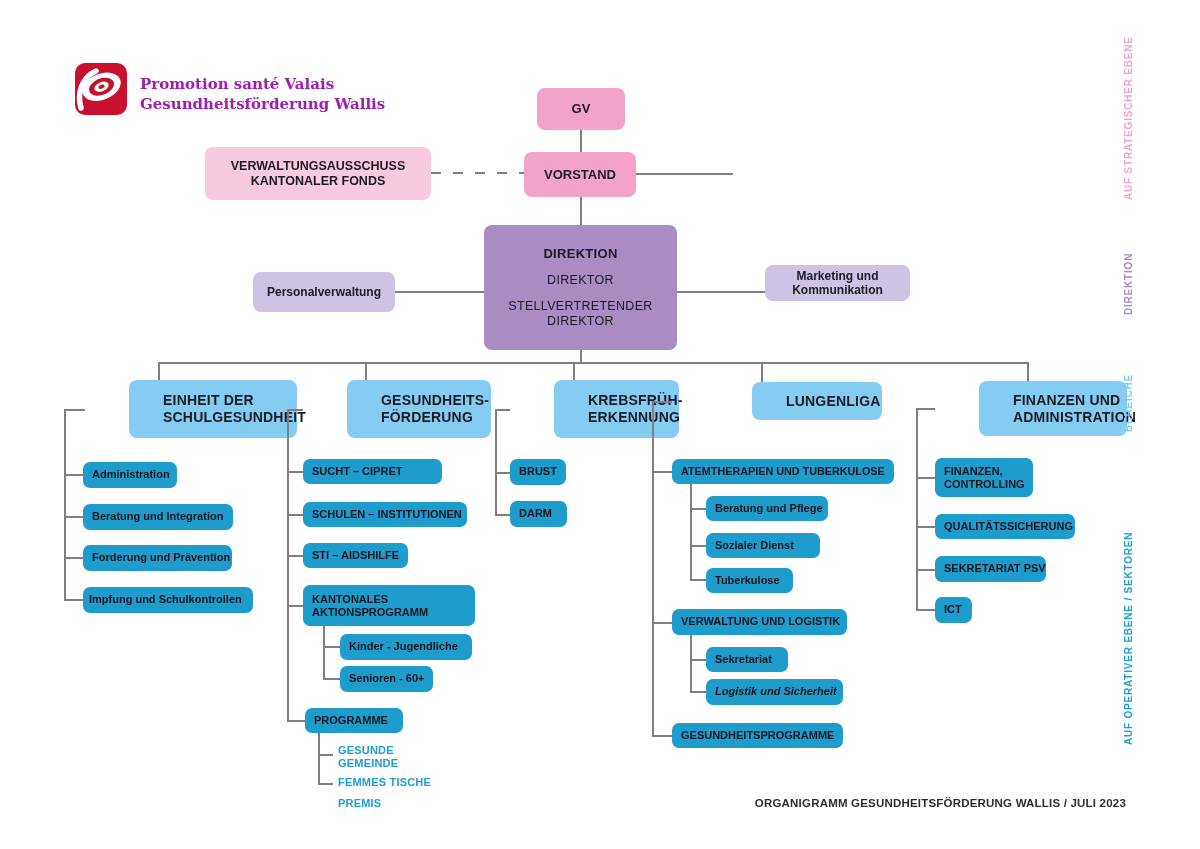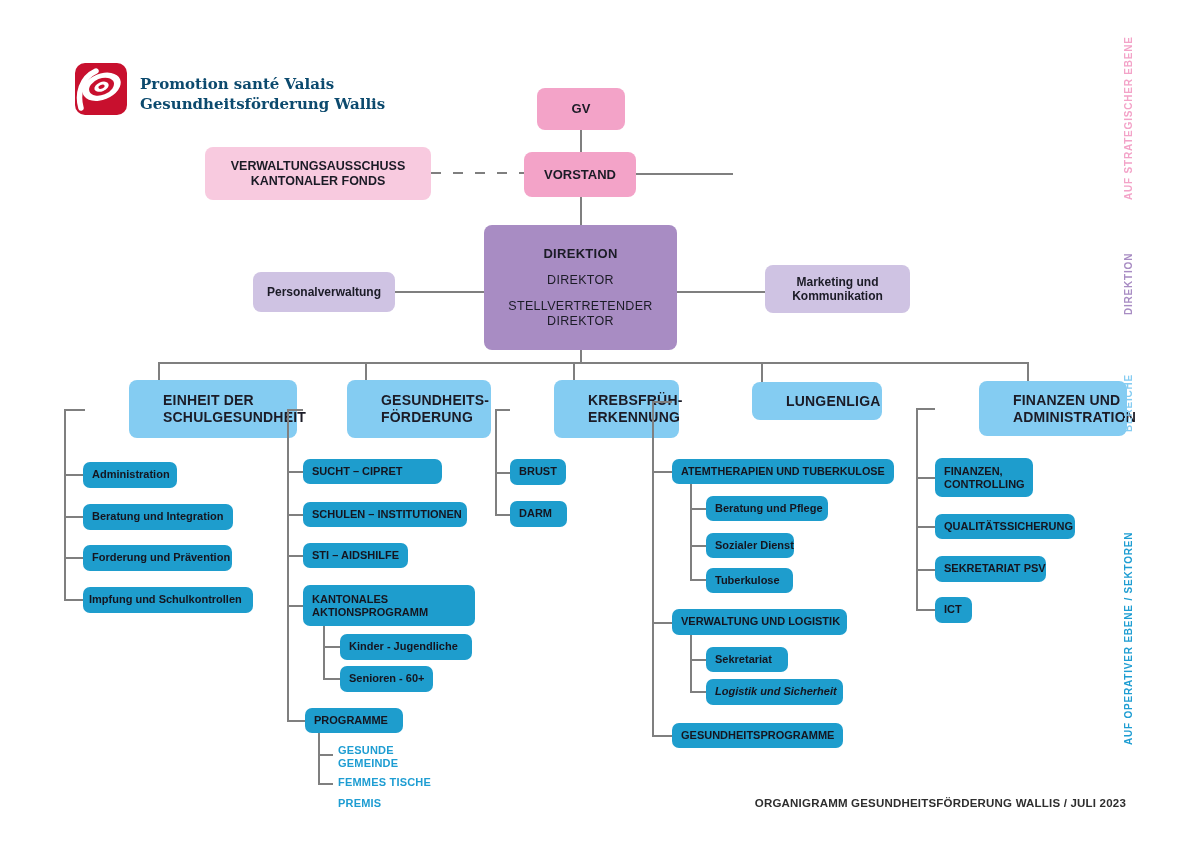--- a/index.html
+++ b/index.html
@@ -33,21 +33,21 @@
   .vtext{position:absolute;font-weight:bold;font-size:10px;letter-spacing:.8px;
         white-space:nowrap;transform:rotate(-90deg);transform-origin:left top;}
   .vt-pink{color:#F3A3C8;} .vt-purple{color:#A88CC3;}
   .vt-lblue{color:#84CCF2;} .vt-cyan{color:#1E9DD2;}
 
   .cyan-item{position:absolute;color:#1E9DD2;font-weight:bold;font-size:11px;
         line-height:1.2;letter-spacing:.2px;}
 
   .logo-text{position:absolute;left:140px;top:74px;
         font-family:"DejaVu Serif",serif;font-weight:bold;font-size:15px;
-        color:#0c4a6e;line-height:1.35;}
+        color:#a21caf;line-height:1.35;}
   .footer{position:absolute;right:74px;top:797px;font-weight:bold;font-size:11.5px;
         color:#2e2e2e;letter-spacing:.2px;}
 </style>
 </head>
 <body>
 
 <div id="stage">
 
   <svg style="position:absolute;left:75px;top:63px;" width="52" height="52" viewBox="0 0 52 52">
     <rect width="52" height="52" rx="10" fill="#C8102E"></rect>
@@ -69,21 +69,21 @@
   <div class="box pink-light" style="left:205px;top:147px;width:226px;height:53px;">VERWALTUNGSAUSSCHUSS KANTONALER FONDS</div>
 
   <div class="box purple" style="left:484px;top:225px;width:193px;height:125px;">
     <div class="direktion-inner">
       <div class="t">DIREKTION</div>
       <div class="r">DIREKTOR</div>
       <div class="r">STELLVERTRETENDER DIREKTOR</div>
     </div>
   </div>
   <div class="box lavender" style="left:253px;top:272px;width:142px;height:40px;">Personalverwaltung</div>
-  <div class="box lavender" style="left:765px;top:265px;width:145px;height:48px;">Marketing und Kommunikation</div>
+  <div class="box lavender" style="left:765px;top:265px;width:145px;height:36px;">Marketing und Kommunikation</div>
 
   <div class="line vline" style="left:580px;top:130px;height:22px;"></div>
   <div class="dashline" style="left:431px;top:172px;width:93px;"></div>
   <div class="line hline" style="left:636px;top:173px;width:97px;"></div>
   <div class="line vline" style="left:580px;top:197px;height:28px;"></div>
   <div class="line hline" style="left:395px;top:291px;width:89px;"></div>
   <div class="line hline" style="left:677px;top:291px;width:88px;"></div>
   <div class="line vline" style="left:580px;top:350px;height:12px;"></div>
   <div class="line hline" style="left:158px;top:362px;width:869px;"></div>
   <div class="line vline" style="left:158px;top:362px;height:18px;"></div>
@@ -142,21 +142,21 @@
   <div class="line hline" style="left:652px;top:401px;width:20px;"></div>
   <div class="line hline" style="left:652px;top:471px;width:20px;"></div>
   <div class="line hline" style="left:652px;top:622px;width:20px;"></div>
   <div class="line hline" style="left:652px;top:735px;width:20px;"></div>
   <div class="box teal" style="left:672px;top:459px;width:222px;height:25px;font-size:10.8px;">ATEMTHERAPIEN UND TUBERKULOSE</div>
   <div class="line vline" style="left:690px;top:484px;height:96px;"></div>
   <div class="line hline" style="left:690px;top:508px;width:16px;"></div>
   <div class="line hline" style="left:690px;top:545px;width:16px;"></div>
   <div class="line hline" style="left:690px;top:579px;width:16px;"></div>
   <div class="box teal" style="left:706px;top:496px;width:122px;height:25px;">Beratung und Pflege</div>
-  <div class="box teal" style="left:706px;top:533px;width:88px;height:25px;">Sozialer Dienst</div>
+  <div class="box teal" style="left:706px;top:533px;width:114px;height:25px;">Sozialer Dienst</div>
   <div class="box teal" style="left:706px;top:568px;width:87px;height:25px;">Tuberkulose</div>
   <div class="box teal" style="left:672px;top:609px;width:175px;height:26px;">VERWALTUNG UND LOGISTIK</div>
   <div class="line vline" style="left:690px;top:635px;height:57px;"></div>
   <div class="line hline" style="left:690px;top:659px;width:16px;"></div>
   <div class="line hline" style="left:690px;top:691px;width:16px;"></div>
   <div class="box teal" style="left:706px;top:647px;width:82px;height:25px;">Sekretariat</div>
   <div class="box teal" style="left:706px;top:679px;width:137px;height:26px;font-style:italic;">Logistik und Sicherheit</div>
   <div class="box teal" style="left:672px;top:723px;width:171px;height:25px;">GESUNDHEITSPROGRAMME</div>
 
   <div class="box lblue" style="left:935px;top:381px;width:148px;height:55px;">FINANZEN UND ADMINISTRATION</div>

